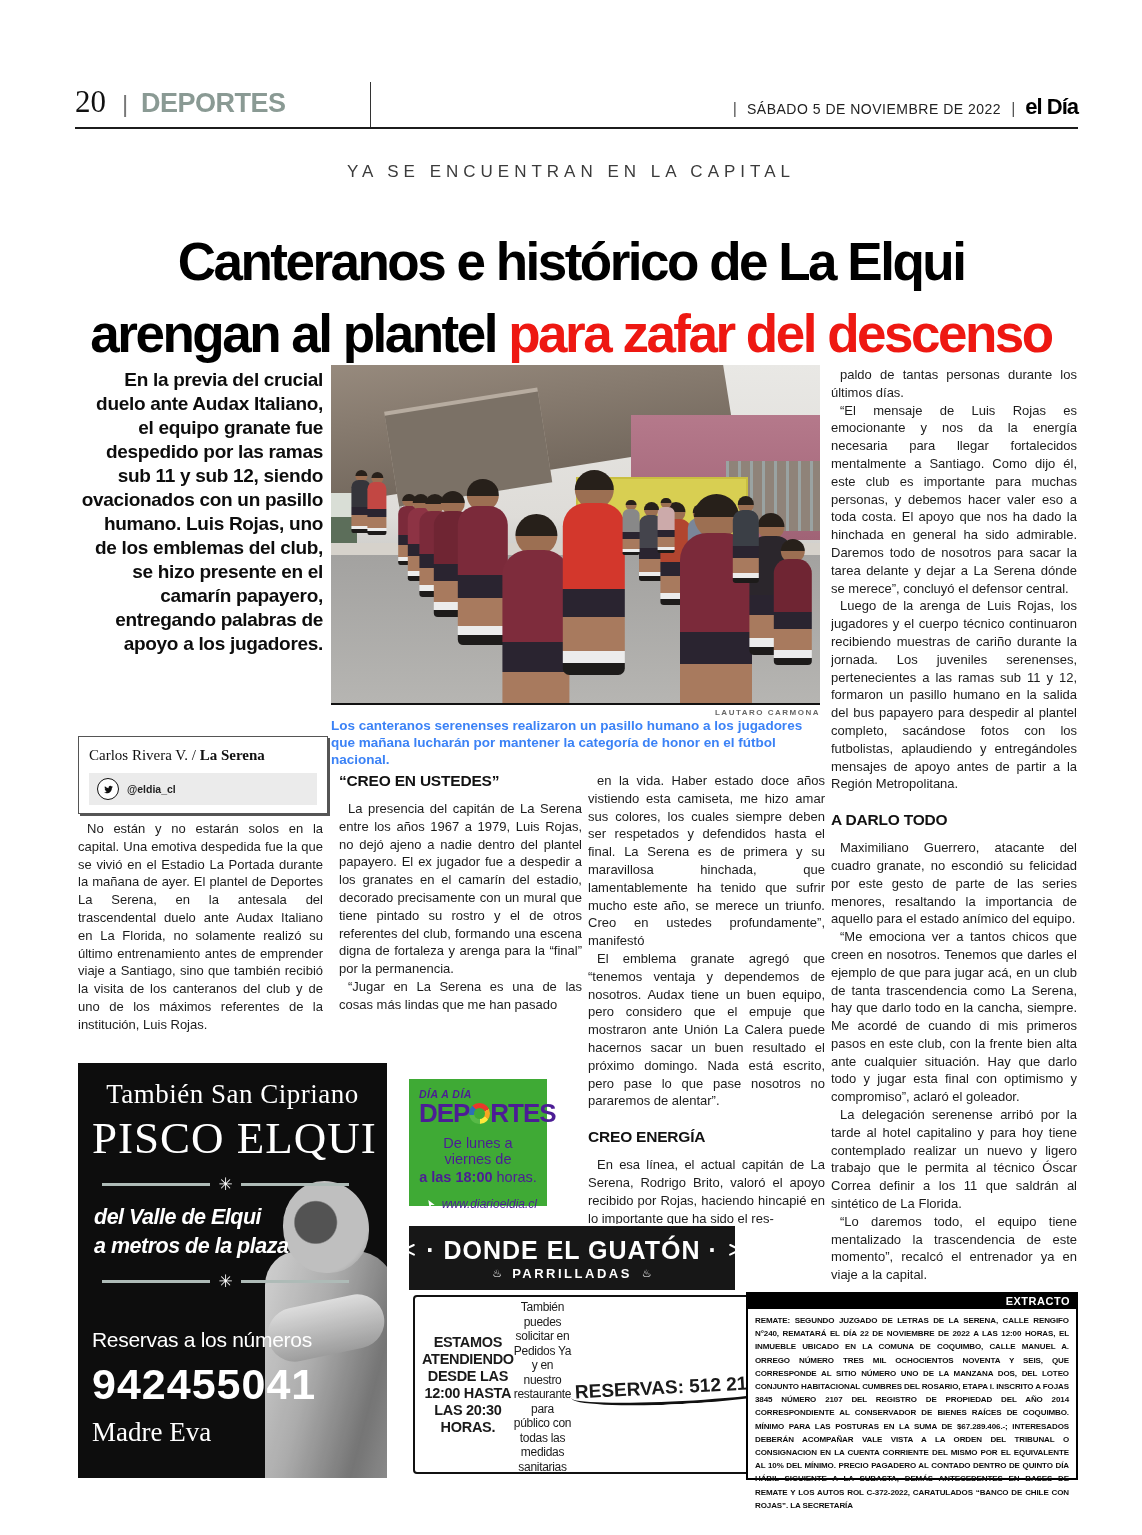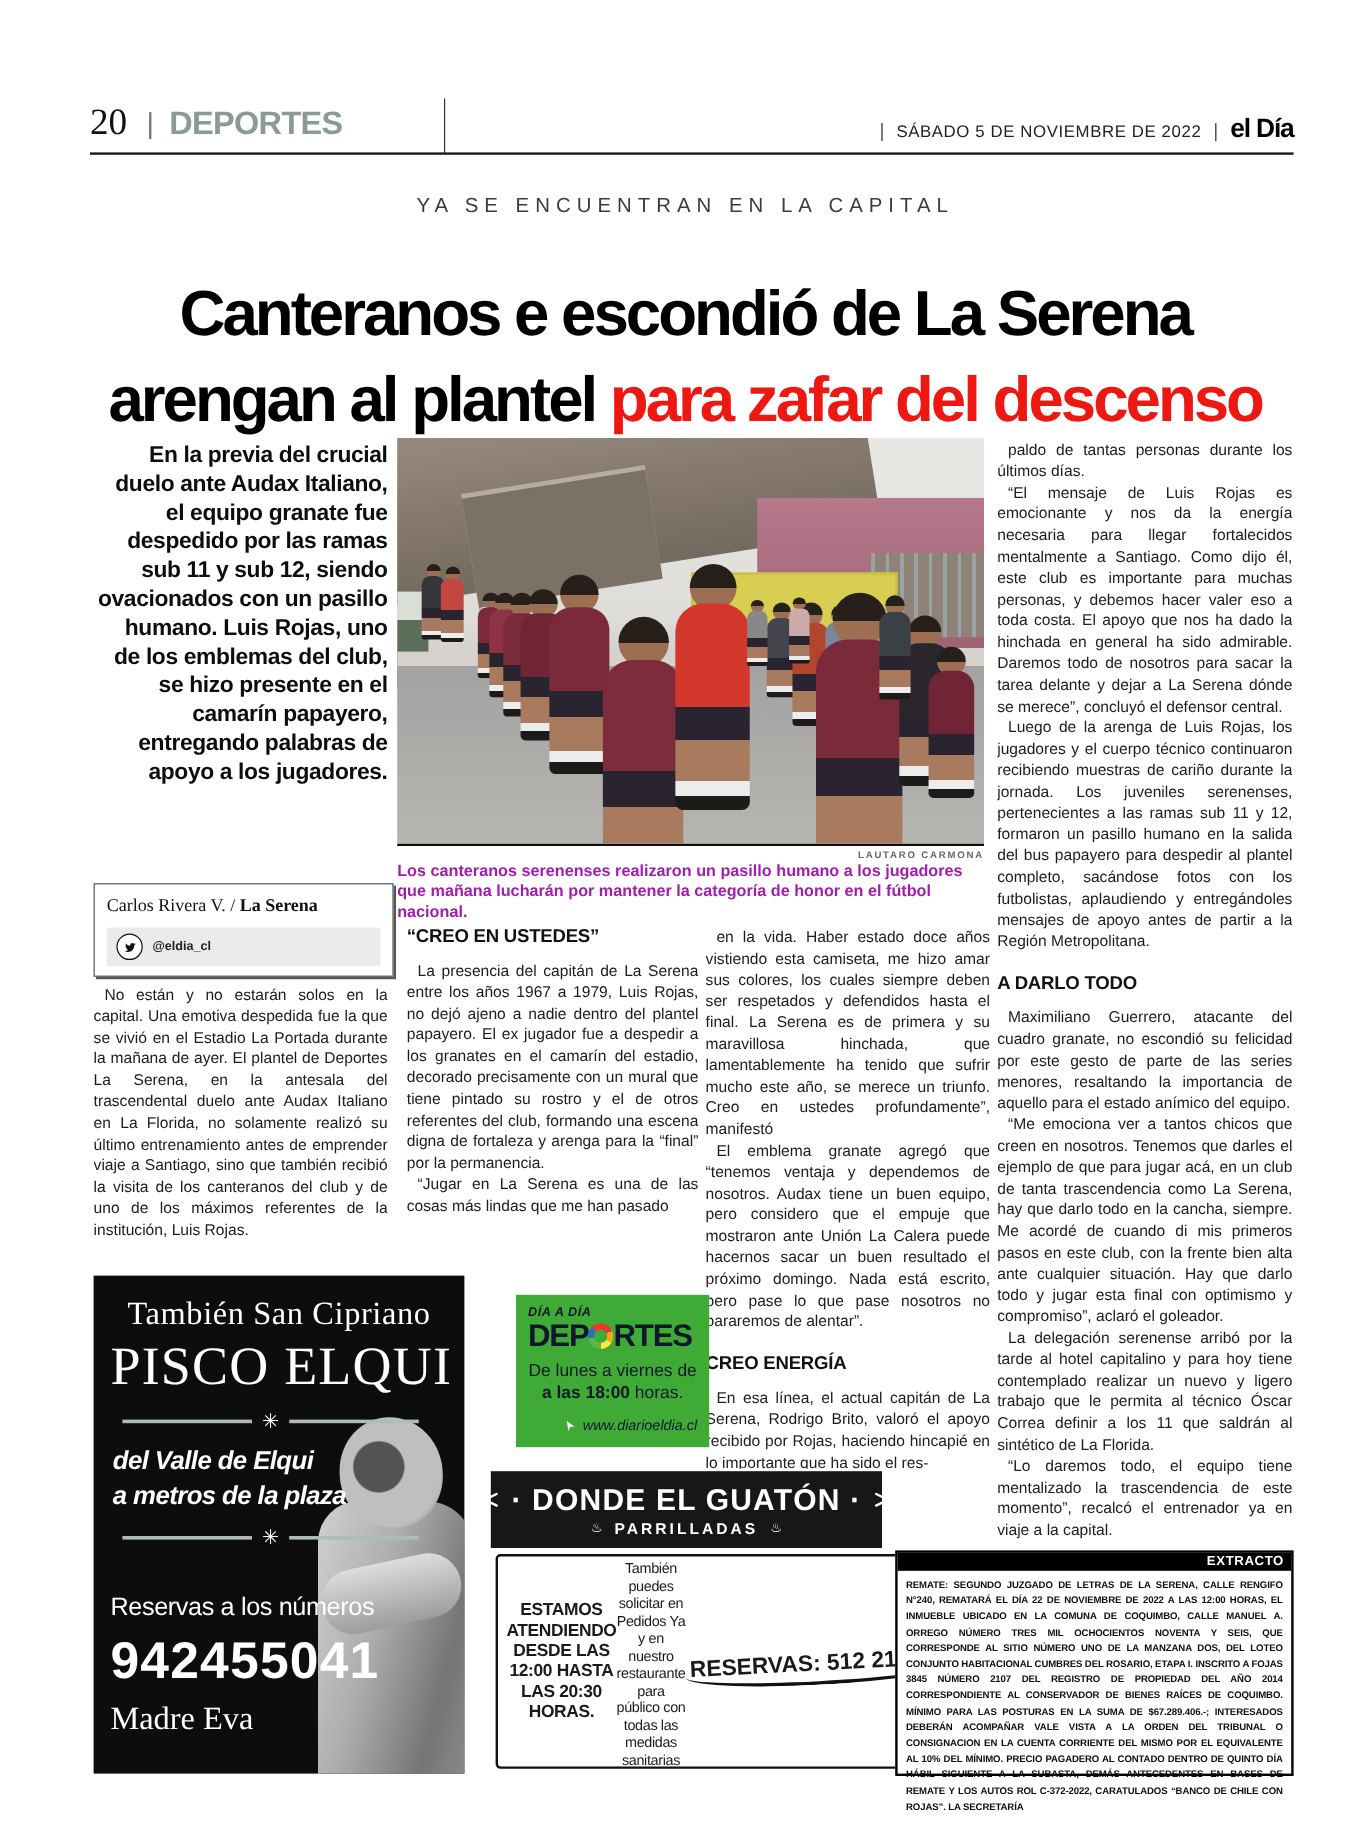--- a/index.html
+++ b/index.html
@@ -35,21 +35,21 @@
          background:linear-gradient(#e9e8e5 0%,#dedcd8 45%,#cfcecb 55%);border-bottom:2px solid #111;}
   .sc{position:absolute;}
   .fig{position:absolute;transform:translateX(-50%);}
   .fig .hd{width:1.5em;height:1.5em;border-radius:50%;margin:0 auto -0.2em;
            background:linear-gradient(180deg,#27201a 0 52%,#9c6f52 52% 100%);}
   .fig .bd{width:2.4em;height:6.6em;border-radius:.9em .9em .25em .25em;
            background:linear-gradient(180deg,var(--sh,#7b2a3a) 0 50%,#2a2430 50% 66%,#a87a5e 66% 86%,#ececec 86% 93%,#1d1b1a 93% 100%);}
   .credit{position:absolute;left:331px;top:708px;width:489px;text-align:right;
           font-size:8px;font-weight:bold;letter-spacing:1.5px;color:#666;}
   .caption{position:absolute;left:331px;top:717px;width:489px;font-size:13.5px;
-           font-weight:bold;line-height:17px;color:#a21caf;}
+           font-weight:bold;line-height:17px;color:#3b82f6;}
 
   
   .byline{position:absolute;left:78px;top:736px;width:228px;border:1px solid #555;
           box-shadow:2px 2px 0 #555;background:#fff;padding:10px 10px 8px;}
   .by-name{font-family:"Liberation Serif",serif;font-size:15px;color:#111;}
   .by-loc{font-weight:bold;}
   .by-strip{margin-top:9px;background:#ebebeb;padding:5px 8px;display:flex;align-items:center;gap:8px;}
   .tw-circ{width:20px;height:20px;border:1.6px solid #111;border-radius:50%;display:flex;
            align-items:center;justify-content:center;background:#fff;}
   .by-handle{font-size:10.5px;font-weight:bold;color:#222;}
@@ -80,22 +80,22 @@
   .p-l2{font-family:"Liberation Serif",serif;font-size:45px;letter-spacing:1px;text-align:center;margin-top:2px;white-space:nowrap;}
   .p-div{display:flex;align-items:center;gap:8px;margin:10px 24px 8px 10px;}
   .p-div .ln{flex:1;height:2.5px;background:#aebbb7;}
   .p-div .star{font-size:17px;color:#fff;}
   .p-tag{font-style:italic;font-weight:bold;font-size:21.5px;line-height:29px;margin-left:2px;letter-spacing:-.5px;}
   .p-res{font-size:21px;margin-top:36px;letter-spacing:-.3px;}
   .p-phone{font-size:43px;font-weight:bold;letter-spacing:1px;margin-top:8px;}
   .p-sig{font-family:"Liberation Serif",serif;font-size:27px;margin-top:8px;}
 
   
-  .dia{position:absolute;left:430px;top:1079px;width:161px;height:127px;background:#3faa35;
-       color:#0f172a;padding:9px 10px;box-sizing:border-box;}
+  .dia{position:absolute;left:409px;top:1079px;width:138px;height:127px;background:#3faa35;
+       color:#4c1d95;padding:9px 10px;box-sizing:border-box;}
   .d-kick{font-size:10.5px;font-weight:bold;font-style:italic;letter-spacing:.5px;}
   .d-title{font-size:26px;font-weight:bold;letter-spacing:-1px;line-height:26px;white-space:nowrap;}
   .o-swirl{display:inline-block;width:.8em;height:.8em;border-radius:50%;position:relative;vertical-align:-.08em;
      background:conic-gradient(#e8392b 0 18%,#f6a623 18% 34%,#ffe93b 34% 50%,#57b947 50% 72%,#2d6fb7 72% 88%,#e8392b 88% 100%);}
   .o-swirl i{position:absolute;inset:24%;border-radius:50%;background:#3faa35;}
   .d-l1{text-align:center;font-size:14.5px;margin-top:9px;}
   .d-l2{text-align:center;font-size:14.5px;margin-top:2px;}
   .d-l2 b{font-weight:bold;}
   .d-url{display:flex;align-items:center;justify-content:flex-end;gap:5px;margin-top:12px;font-size:12px;font-style:italic;}
 
@@ -147,21 +147,21 @@
       <span class="hdr-pipe">|</span>
       <span class="hdr-date">SÁBADO 5 DE NOVIEMBRE DE 2022</span>
       <span class="hdr-pipe">|</span>
       <span class="brand">el Día</span>
     </div>
   </div>
   <div class="hdr-rule"></div>
 
   <div class="kicker">YA SE ENCUENTRAN EN LA CAPITAL</div>
   <h1 class="headline">
-    <span class="hl-line">Canteranos e escondió de La Serena</span>
+    <span class="hl-line">Canteranos e histórico de La Elqui</span>
     <span class="hl-line"><span>arengan al plantel </span><span class="hl-red">para zafar del descenso</span></span>
   </h1>
 
   <div class="lead">En la previa del crucial duelo ante Audax Italiano, el equipo granate fue despedido por las ramas sub 11 y sub 12, siendo ovacionados con un pasillo humano. Luis Rojas, uno de los emblemas del club, se hizo presente en el camarín papayero, entregando palabras de apoyo a los jugadores.</div>
 
   <div class="photo">
     <div>
       <div class="sc" style="left:68px;top:0;width:3px;height:172px;background:#b9b9b6;"></div>
       <div class="sc" style="left:-35px;top:-40px;width:430px;height:150px;background:linear-gradient(#9a8d80,#74695e);transform:rotate(-9deg);"></div>
       <div class="sc" style="left:60px;top:38px;width:155px;height:92px;background:#7b7166;transform:rotate(-9deg);box-shadow:0 -4px 0 #b7aca0;"></div>

